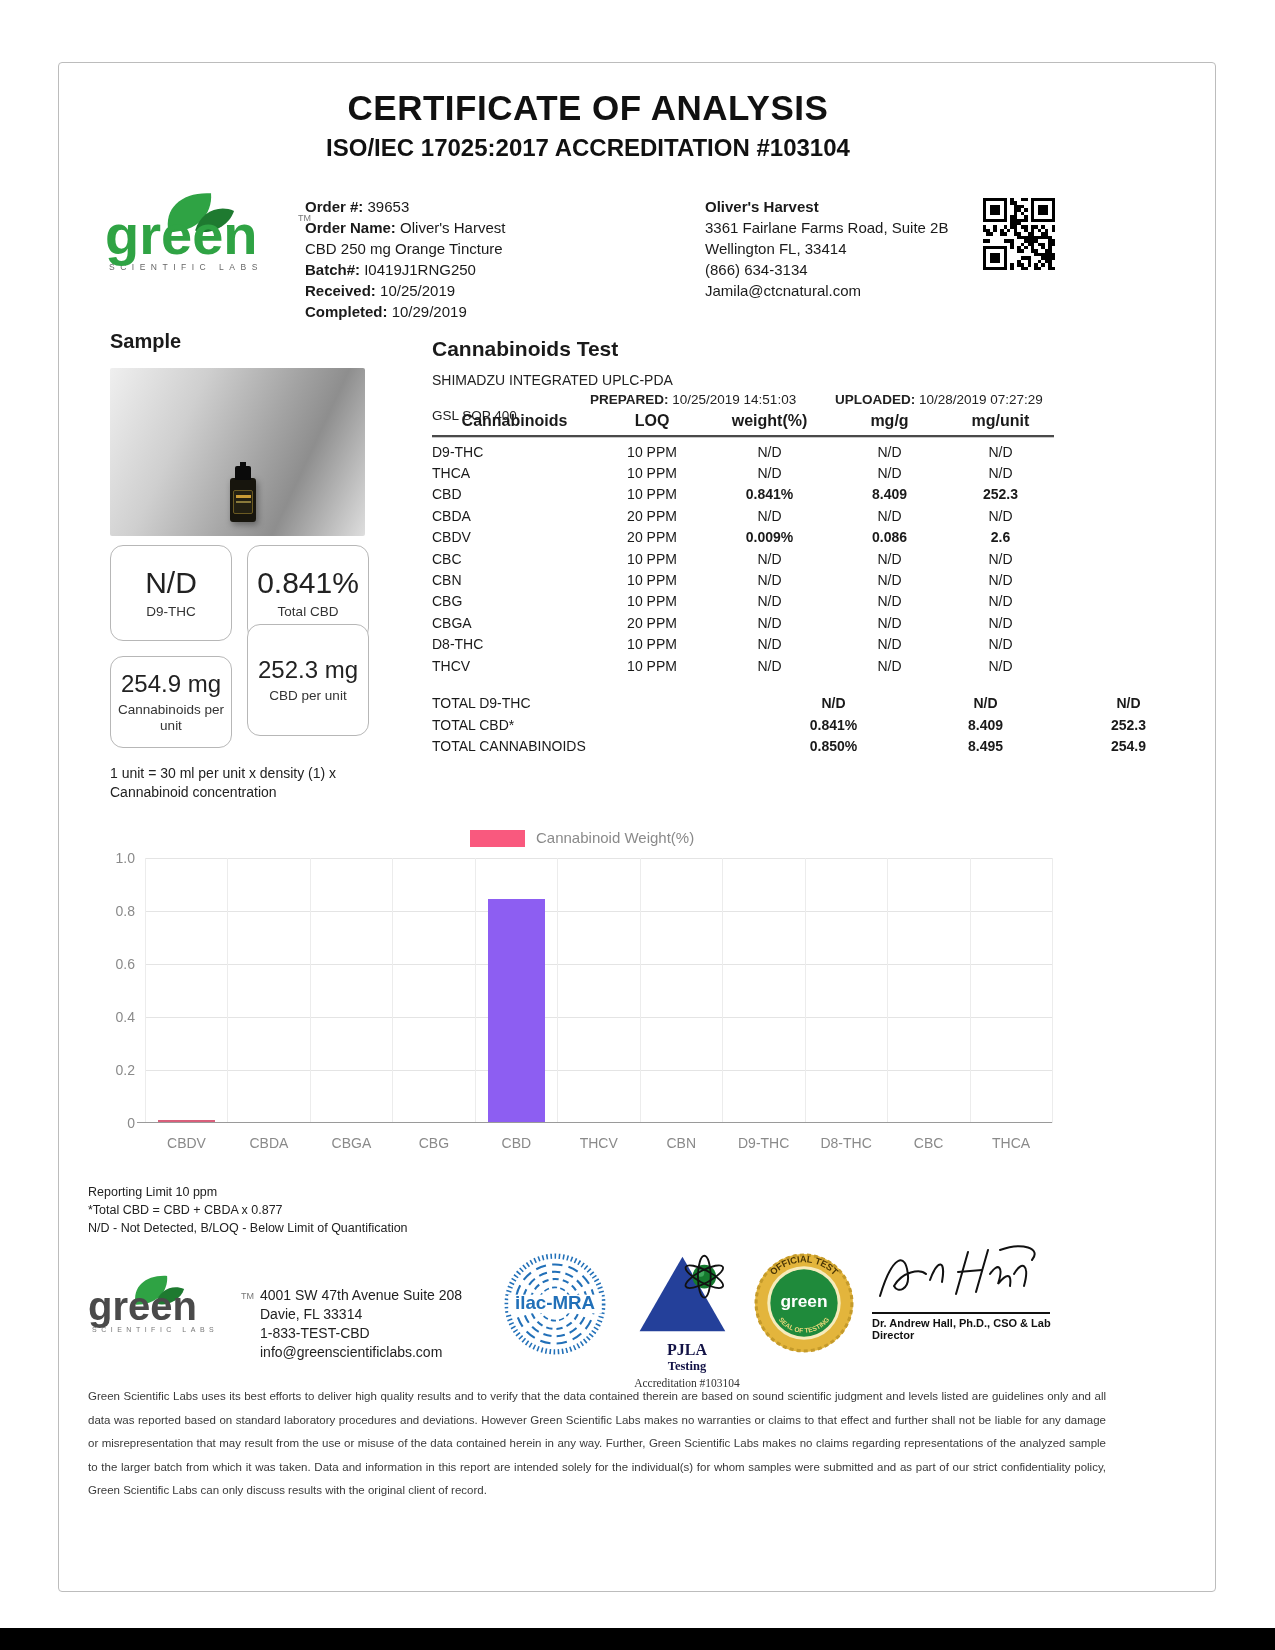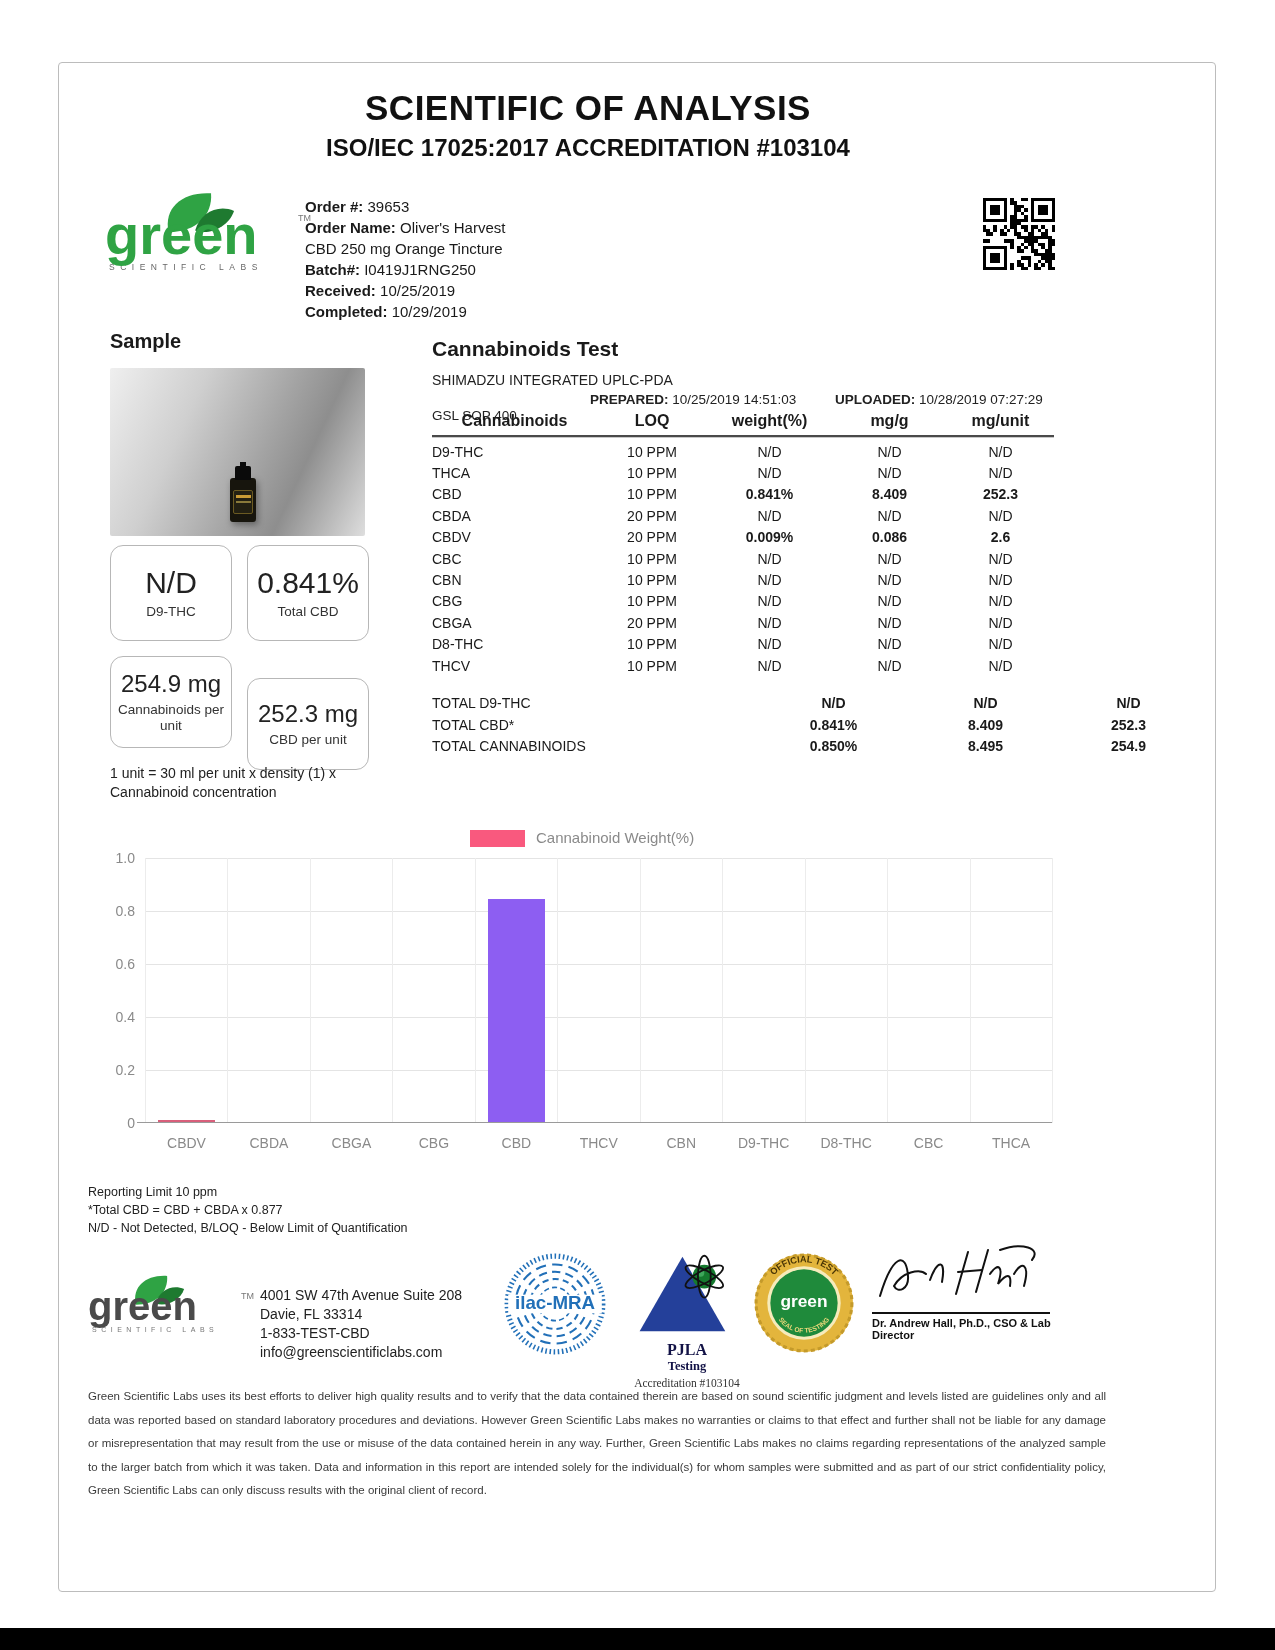--- a/index.html
+++ b/index.html
@@ -40,21 +40,21 @@
   .bottle-label-text2 { position:absolute; top:10px; left:2px; width:15px; height:2px; background:#8a7a3a; }
   .bottle-cap { position:absolute; bottom:42px; left:7px; width:16px; height:14px; background:#0a0a0a; border-radius:2px 2px 0 0; }
   .bottle-tip { position:absolute; bottom:56px; left:12px; width:6px; height:4px; background:#0a0a0a; }
 
   
   .card { position:absolute; border:1px solid #b7b7b7; border-radius:13px; background:#fff; text-align:center;
           display:flex; flex-direction:column; justify-content:center; align-items:center; }
   .card1 { left:110px; top:545px; width:122px; height:96px; }
   .card2 { left:247px; top:545px; width:122px; height:96px; }
   .card3 { left:110px; top:656px; width:122px; height:92px; }
-  .card4 { left:247px; top:678px; width:122px; height:92px; }
+  .card4 { left:247px; top:624px; width:122px; height:112px; }
   .card-value-lg { font-size:30px; color:#222; }
   .card-value-md { font-size:24px; color:#222; }
   .card-label { font-size:13.5px; color:#333; margin-top:4px; line-height:16px; padding:0 6px; }
   .unit-note { position:absolute; left:110px; top:764px; width:270px; font-size:14px; line-height:19px; color:#222; }
 
   
   .test-heading { position:absolute; left:432px; top:337px; font-size:21px; font-weight:bold; }
   .test-instrument { position:absolute; left:432px; top:372px; font-size:14px; color:#222; }
   .test-meta { position:absolute; left:432px; top:392px; width:625px; font-size:13.5px; color:#222; }
   .test-meta .sop { position:absolute; left:0; top:16px; }
@@ -110,41 +110,50 @@
 
   .bottom-bar { position:absolute; left:0; top:1628px; width:1275px; height:22px; background:#000; }
 </style>
 </head>
 <body>
 
 <div class="page">
   <div class="border-box"></div>
 
   <div class="title-wrap">
-    <div class="coa-title">SCIENTIFIC OF ANALYSIS</div>
+    <div class="coa-title">CERTIFICATE OF ANALYSIS</div>
     <div class="coa-subtitle">ISO/IEC 17025:2017 ACCREDITATION #103104</div>
   </div>
 
   <div class="logo-top">
     <svg class="leaves" width="86" height="46" viewBox="0 0 90 52">
       <path d="M14,50 C8,22 30,4 62,6 C64,30 46,50 14,50 Z" fill="#2FA344"></path>
       <path d="M44,48 C50,28 70,18 88,26 C82,44 60,54 44,48 Z" fill="#1E7A30"></path>
     </svg>
     <div class="logo-word"><span>green</span><span class="logo-tm">TM</span></div>
     <div class="logo-tagline">SCIENTIFIC LABS</div>
   </div>
 
   <div class="order-block" id="order-block">
       <div class="order-line"><b>Order #:</b> 39653</div>
       <div class="order-line"><b>Order Name:</b> Oliver's Harvest CBD 250 mg Orange Tincture</div>
       <div class="order-line"><b>Batch#:</b> I0419J1RNG250</div>
       <div class="order-line"><b>Received:</b> 10/25/2019</div>
       <div class="order-line"><b>Completed:</b> 10/29/2019</div>
     </div>
 
+  <div class="client-block">
+    <div class="client-name">Oliver's Harvest</div>
+    <div id="client-lines">
+        <div>3361 Fairlane Farms Road, Suite 2B</div>
+        <div>Wellington FL, 33414</div>
+        <div>(866) 634-3134</div>
+        <div>Jamila@ctcnatural.com</div>
+      </div>
+  </div>
 
   <svg class="qr" id="qr" viewBox="0 0 21 21" shape-rendering="crispEdges">
       <rect x="0" y="0" width="7" height="7" fill="#000"></rect>
       <rect x="1" y="1" width="5" height="5" fill="#fff"></rect>
       <rect x="2" y="2" width="3" height="3" fill="#000"></rect>
       <rect x="14" y="0" width="7" height="7" fill="#000"></rect>
       <rect x="15" y="1" width="5" height="5" fill="#fff"></rect>
       <rect x="16" y="2" width="3" height="3" fill="#000"></rect>
       <rect x="0" y="14" width="7" height="7" fill="#000"></rect>
       <rect x="1" y="15" width="5" height="5" fill="#fff"></rect>

